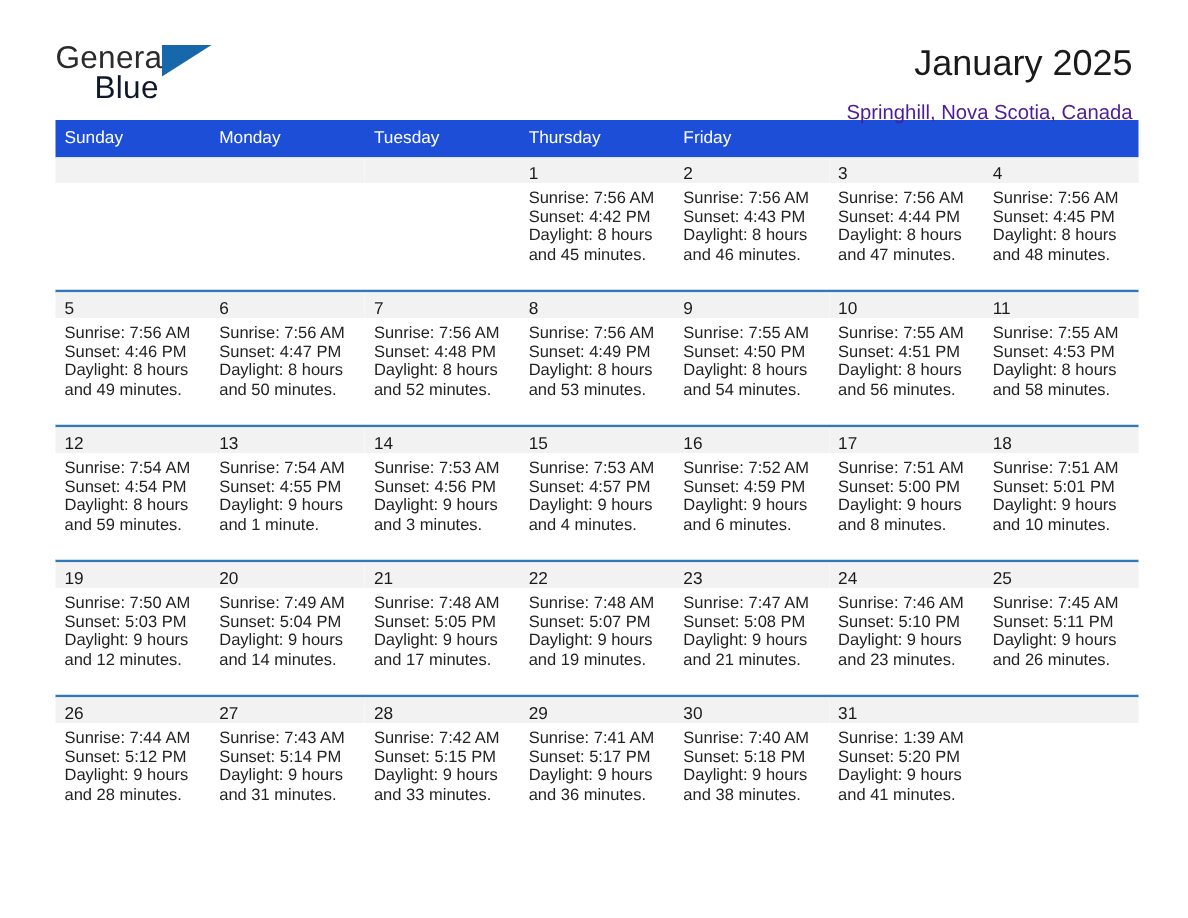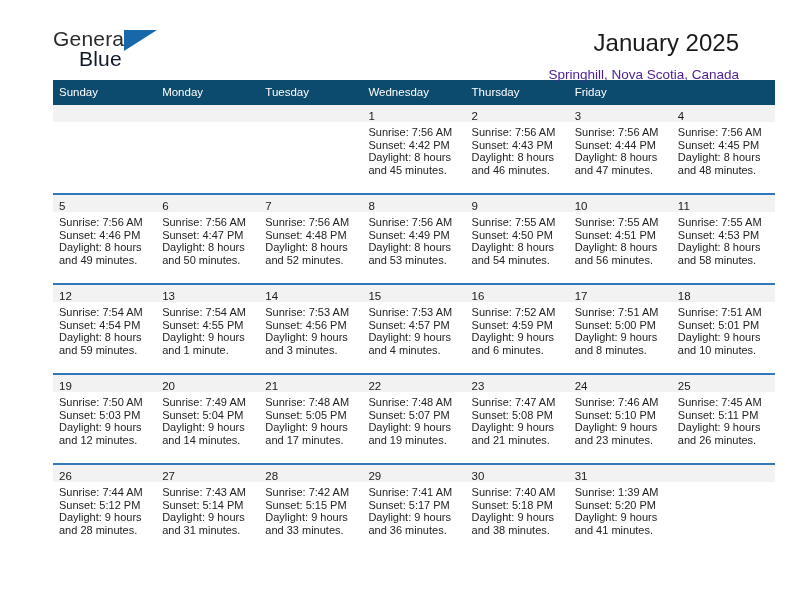--- a/index.html
+++ b/index.html
@@ -12,21 +12,21 @@
     height: 612px;
     font-family: "Liberation Sans", sans-serif;
     color: #000000;
     overflow: hidden;
   }
   .page {
     position: relative;
     width: 792px;
     height: 612px;
     box-sizing: border-box;
-    padding: 0 53px;
+    padding: 0 37px;
   }
 
   
   .header {
     display: flex;
     align-items: flex-start;
     justify-content: space-between;
     padding-top: 27px;
     height: 72px;
     box-sizing: border-box;
@@ -83,21 +83,21 @@
   }
 
   
   .calendar {
     width: 722px;
     margin-top: 8px;
   }
   .weekdays {
     display: grid;
     grid-template-columns: repeat(7, 1fr);
-    background: #0c4a6e;
+    background: #1d4ed8;
   }
   .weekday {
     color: #ffffff;
     font-size: 11.5px;
     line-height: 14px;
     padding: 5px 0 6px 6px;
     box-sizing: border-box;
   }
   .week {
     display: grid;
@@ -152,21 +152,20 @@
       <div class="cal-subtitle">Springhill, Nova Scotia, Canada</div>
     </div>
 
   </div>
 
   <div class="calendar">
     <div class="weekdays">
         <div class="weekday">Sunday</div>
         <div class="weekday">Monday</div>
         <div class="weekday">Tuesday</div>
-        <div class="weekday">Wednesday</div>
         <div class="weekday">Thursday</div>
         <div class="weekday">Friday</div>
       </div>
     <div id="weeks-container">
         <div class="week">
           <div class="day empty">
             <div class="day-num-band"><span class="day-num"></span></div>
           </div>
           <div class="day empty">
             <div class="day-num-band"><span class="day-num"></span></div>

